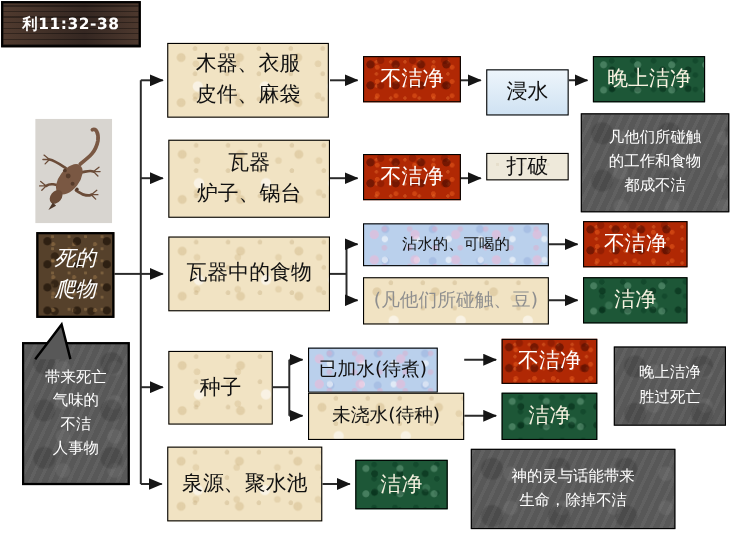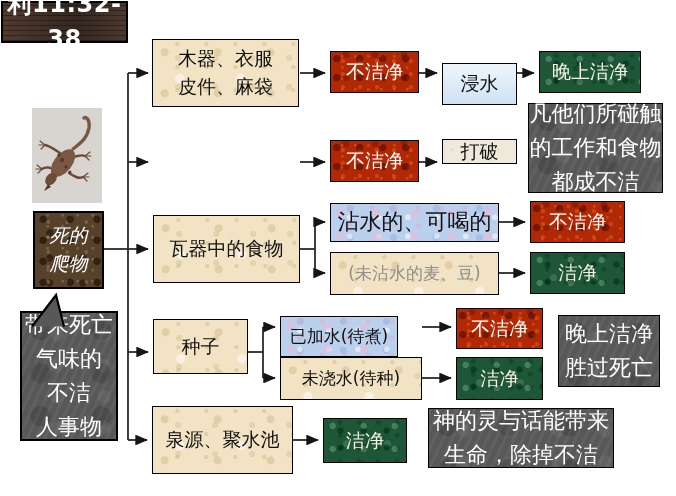--- a/index.html
+++ b/index.html
@@ -10,22 +10,22 @@
   .node{
     position:absolute;box-sizing:border-box;border:1.6px solid #000;
     display:flex;align-items:center;justify-content:center;text-align:center;
     white-space:pre-line;font-size:19px;line-height:1.45;
   }
   .bd-thick{border-width:2.5px;}
   .t-white{color:#fff;}
   .t-cream{color:#f8f3e1;}
   .t-gray{color:#8f8f8f;}
   .fs17{font-size:17px;}
-  .fs18{font-size:22px;line-height:1.55;}
-  .fs21{font-size:24px;font-weight:600;letter-spacing:.5px;}
+  .fs18{font-size:14px;line-height:1.55;}
+  .fs21{font-size:14px;font-weight:600;letter-spacing:.5px;}
 
   
   .tx-parchment{
     background-color:var(--parchment,#f1e3c3);
     background-image:
       radial-gradient(circle at 22% 30%, rgba(186,154,96,.28) 0 7%, transparent 9%),
       radial-gradient(circle at 68% 62%, rgba(186,154,96,.22) 0 9%, transparent 11%),
       radial-gradient(circle at 44% 82%, rgba(255,255,255,.55) 0 8%, transparent 10%),
       radial-gradient(circle at 84% 18%, rgba(170,140,88,.24) 0 6%, transparent 8%);
     background-size:53px 41px,37px 29px,61px 47px,29px 23px;
@@ -171,35 +171,37 @@
 
   <div class="node tx-parchment" style="left:152px;top:39px;width:147px;height:68px;">木器、衣服
 皮件、麻袋</div>
   <div class="node tx-red t-white" style="left:330px;top:51px;width:89px;height:42px;">不洁净</div>
   <div class="node tx-water" style="left:442px;top:51px;width:75px;height:42px;margin-top:12px;">浸水</div>
   <div class="node tx-green t-cream" style="left:539px;top:51px;width:102px;height:42px;">晚上洁净</div>
   <div class="node tx-note t-white fs18" style="left:528px;top:103px;width:135px;height:90px;">凡他们所碰触
 的工作和食物
 都成不洁</div>
 
+  <div class="node tx-parchment" style="left:153px;top:127px;width:147px;height:71px;">瓦器
+炉子、锅台</div>
   <div class="node tx-red t-white" style="left:330px;top:140px;width:89px;height:42px;">不洁净</div>
   <div class="node tx-pale" style="left:442px;top:139px;width:75px;height:25px;">打破</div>
 
   <div class="node tx-bluemottle fs18" style="left:330px;top:203px;width:169px;height:39px;">沾水的、可喝的</div>
   <div class="node tx-parchment" style="left:153px;top:215px;width:147px;height:68px;">瓦器中的食物</div>
-  <div class="node tx-parchment t-gray fs17" style="left:330px;top:252px;width:169px;height:43px;">(未沾水的麦、豆)</div>
+  <div class="node tx-parchment t-gray fs17" style="left:330px;top:252px;width:169px;height:43px;">(凡他们所碰触、豆)</div>
   <div class="node tx-red t-white" style="left:530px;top:201px;width:95px;height:42px;">不洁净</div>
   <div class="node tx-green t-cream" style="left:530px;top:252px;width:95px;height:42px;">洁净</div>
 
-  <div class="node tx-parchment" style="left:153px;top:319px;width:95px;height:55px;text-align:center;">种子</div>
+  <div class="node tx-parchment" style="left:153px;top:319px;width:95px;height:67px;text-align:center;">种子</div>
   <div class="node tx-bluemottle fs17" style="left:280px;top:316px;width:118px;height:41px;">已加水(待煮)</div>
   <div class="node tx-parchment fs17" style="left:280px;top:357px;width:142px;height:43px;">未浇水(待种)</div>
   <div class="node tx-red t-white" style="left:456px;top:308px;width:87px;height:41px;">不洁净</div>
   <div class="node tx-green t-cream" style="left:456px;top:357px;width:87px;height:43px;">洁净</div>
   <div class="node tx-note t-white fs18" style="left:558px;top:315px;width:102px;height:72px;">晚上洁净
 胜过死亡</div>
 
   <div class="node tx-parchment" style="left:152px;top:406px;width:141px;height:68px;">泉源、聚水池</div>
   <div class="node tx-green t-cream" style="left:323px;top:418px;width:84px;height:45px;">洁净</div>
-  <div class="node tx-note t-white fs18" style="left:428px;top:408px;width:186px;height:60px;">神的灵与话能带来
+  <div class="node tx-note t-white fs18" style="left:428px;top:408px;width:186px;height:73px;">神的灵与话能带来
 生命，除掉不洁</div>
 
 </div>
 
 </body></html>

